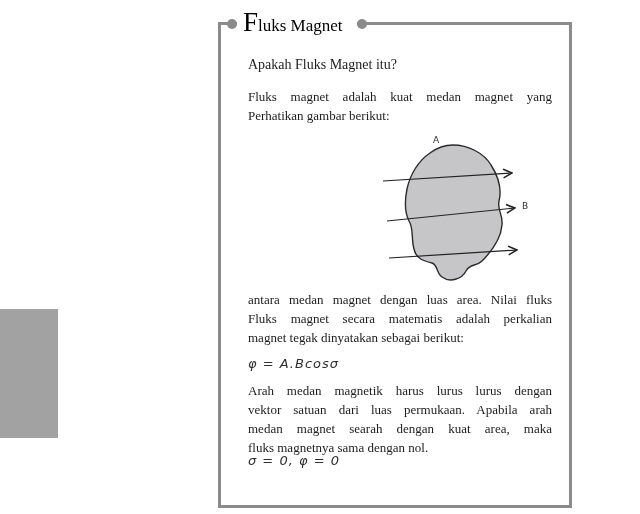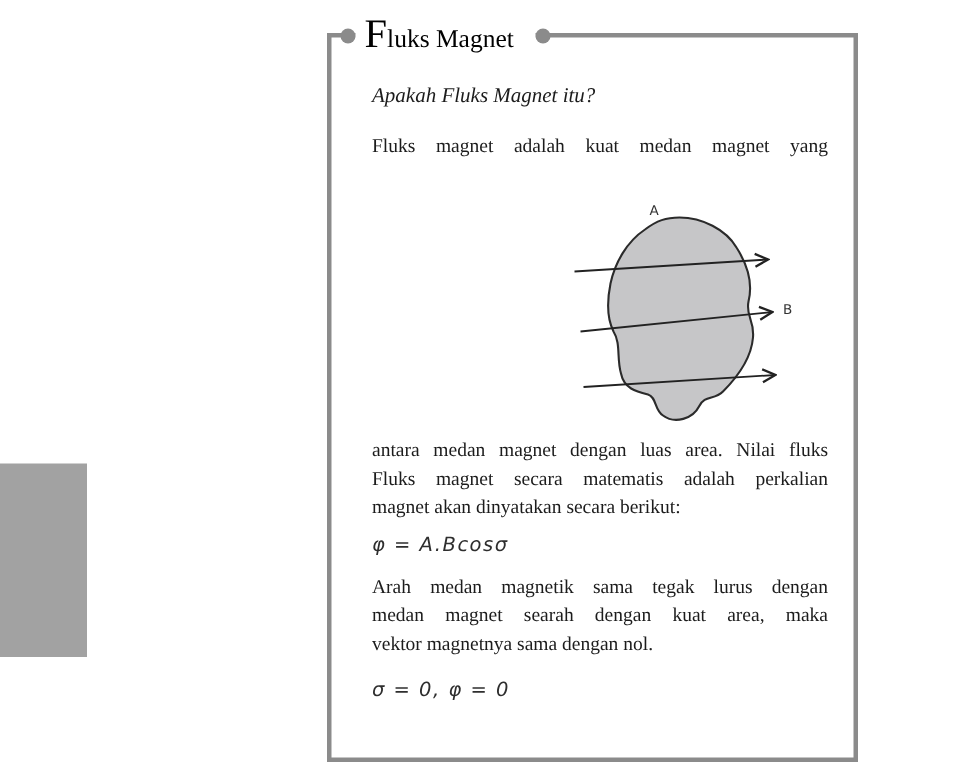--- a/index.html
+++ b/index.html
@@ -45,21 +45,20 @@
     position: relative;
     top: -2px;
     color: #000000;
   }
   .dropcap { font-size: 27px; line-height: 1; }
   .title-rest { font-size: 17px; line-height: 1; }
   .question {
     position: absolute;
     left: 27px; top: 32px;
     width: 304px;
-    font-style: italic;
     font-size: 14px;
     color: #1c1c1c;
   }
   .para {
     position: absolute;
     left: 27px;
     width: 304px;
     font-size: 13px;
     line-height: 19px;
     color: #1c1c1c;
@@ -103,20 +102,21 @@
     <div class="title-row">
       <span class="dot"></span>
       <span class="title-text"><span class="dropcap">F</span><span class="title-rest">luks Magnet</span></span>
       <span class="dot"></span>
     </div>
 
     <div class="question">Apakah Fluks Magnet itu?</div>
 
     <div class="para para1">
       <div class="line j">Fluks magnet adalah kuat medan magnet yang</div>
+      <div class="line">Perhatikan gambar berikut:</div>
     </div>
 
     <svg class="diagram" width="176" height="154" viewBox="0 0 176 154">
       <defs>
         <marker id="ah" viewBox="0 0 10 10" refX="9" refY="5" markerWidth="9" markerHeight="9" orient="auto">
           <path d="M1,1 L9,5 L1,9" fill="none" stroke="#222222" stroke-width="1.4"></path>
         </marker>
       </defs>
       <path d="M 75,14
                C 90,14 106,22 113,34
@@ -134,27 +134,28 @@
       <line x1="5" y1="50" x2="134" y2="42" stroke="#222222" stroke-width="1.2" marker-end="url(#ah)"></line>
       <line x1="9" y1="90" x2="137" y2="77" stroke="#222222" stroke-width="1.2" marker-end="url(#ah)"></line>
       <line x1="11" y1="127" x2="139" y2="119" stroke="#222222" stroke-width="1.2" marker-end="url(#ah)"></line>
       <text x="55" y="12">A</text>
       <text x="144" y="78">B</text>
     </svg>
 
     <div class="para para2">
       <div class="line j">antara medan magnet dengan luas area. Nilai fluks</div>
       <div class="line j">Fluks magnet  secara matematis adalah perkalian</div>
-      <div class="line">magnet akan dinyatakan secara berikut:</div>
+      <div class="line">magnet tegak dinyatakan sebagai berikut:</div>
     </div>
 
     <div class="formula f1">φ = A.Bcosσ</div>
 
     <div class="para para3">
-      <div class="line j">Arah medan magnetik sama tegak lurus dengan</div>
+      <div class="line j">Arah medan magnetik harus lurus lurus dengan</div>
+      <div class="line j">vektor satuan dari luas permukaan. Apabila arah</div>
       <div class="line j">medan magnet searah dengan kuat area, maka</div>
-      <div class="line">vektor magnetnya sama dengan nol.</div>
+      <div class="line">fluks magnetnya sama dengan nol.</div>
     </div>
 
     <div class="formula f2">σ = 0, φ = 0</div>
 
   </div>
 </div>
 
 </body></html>

